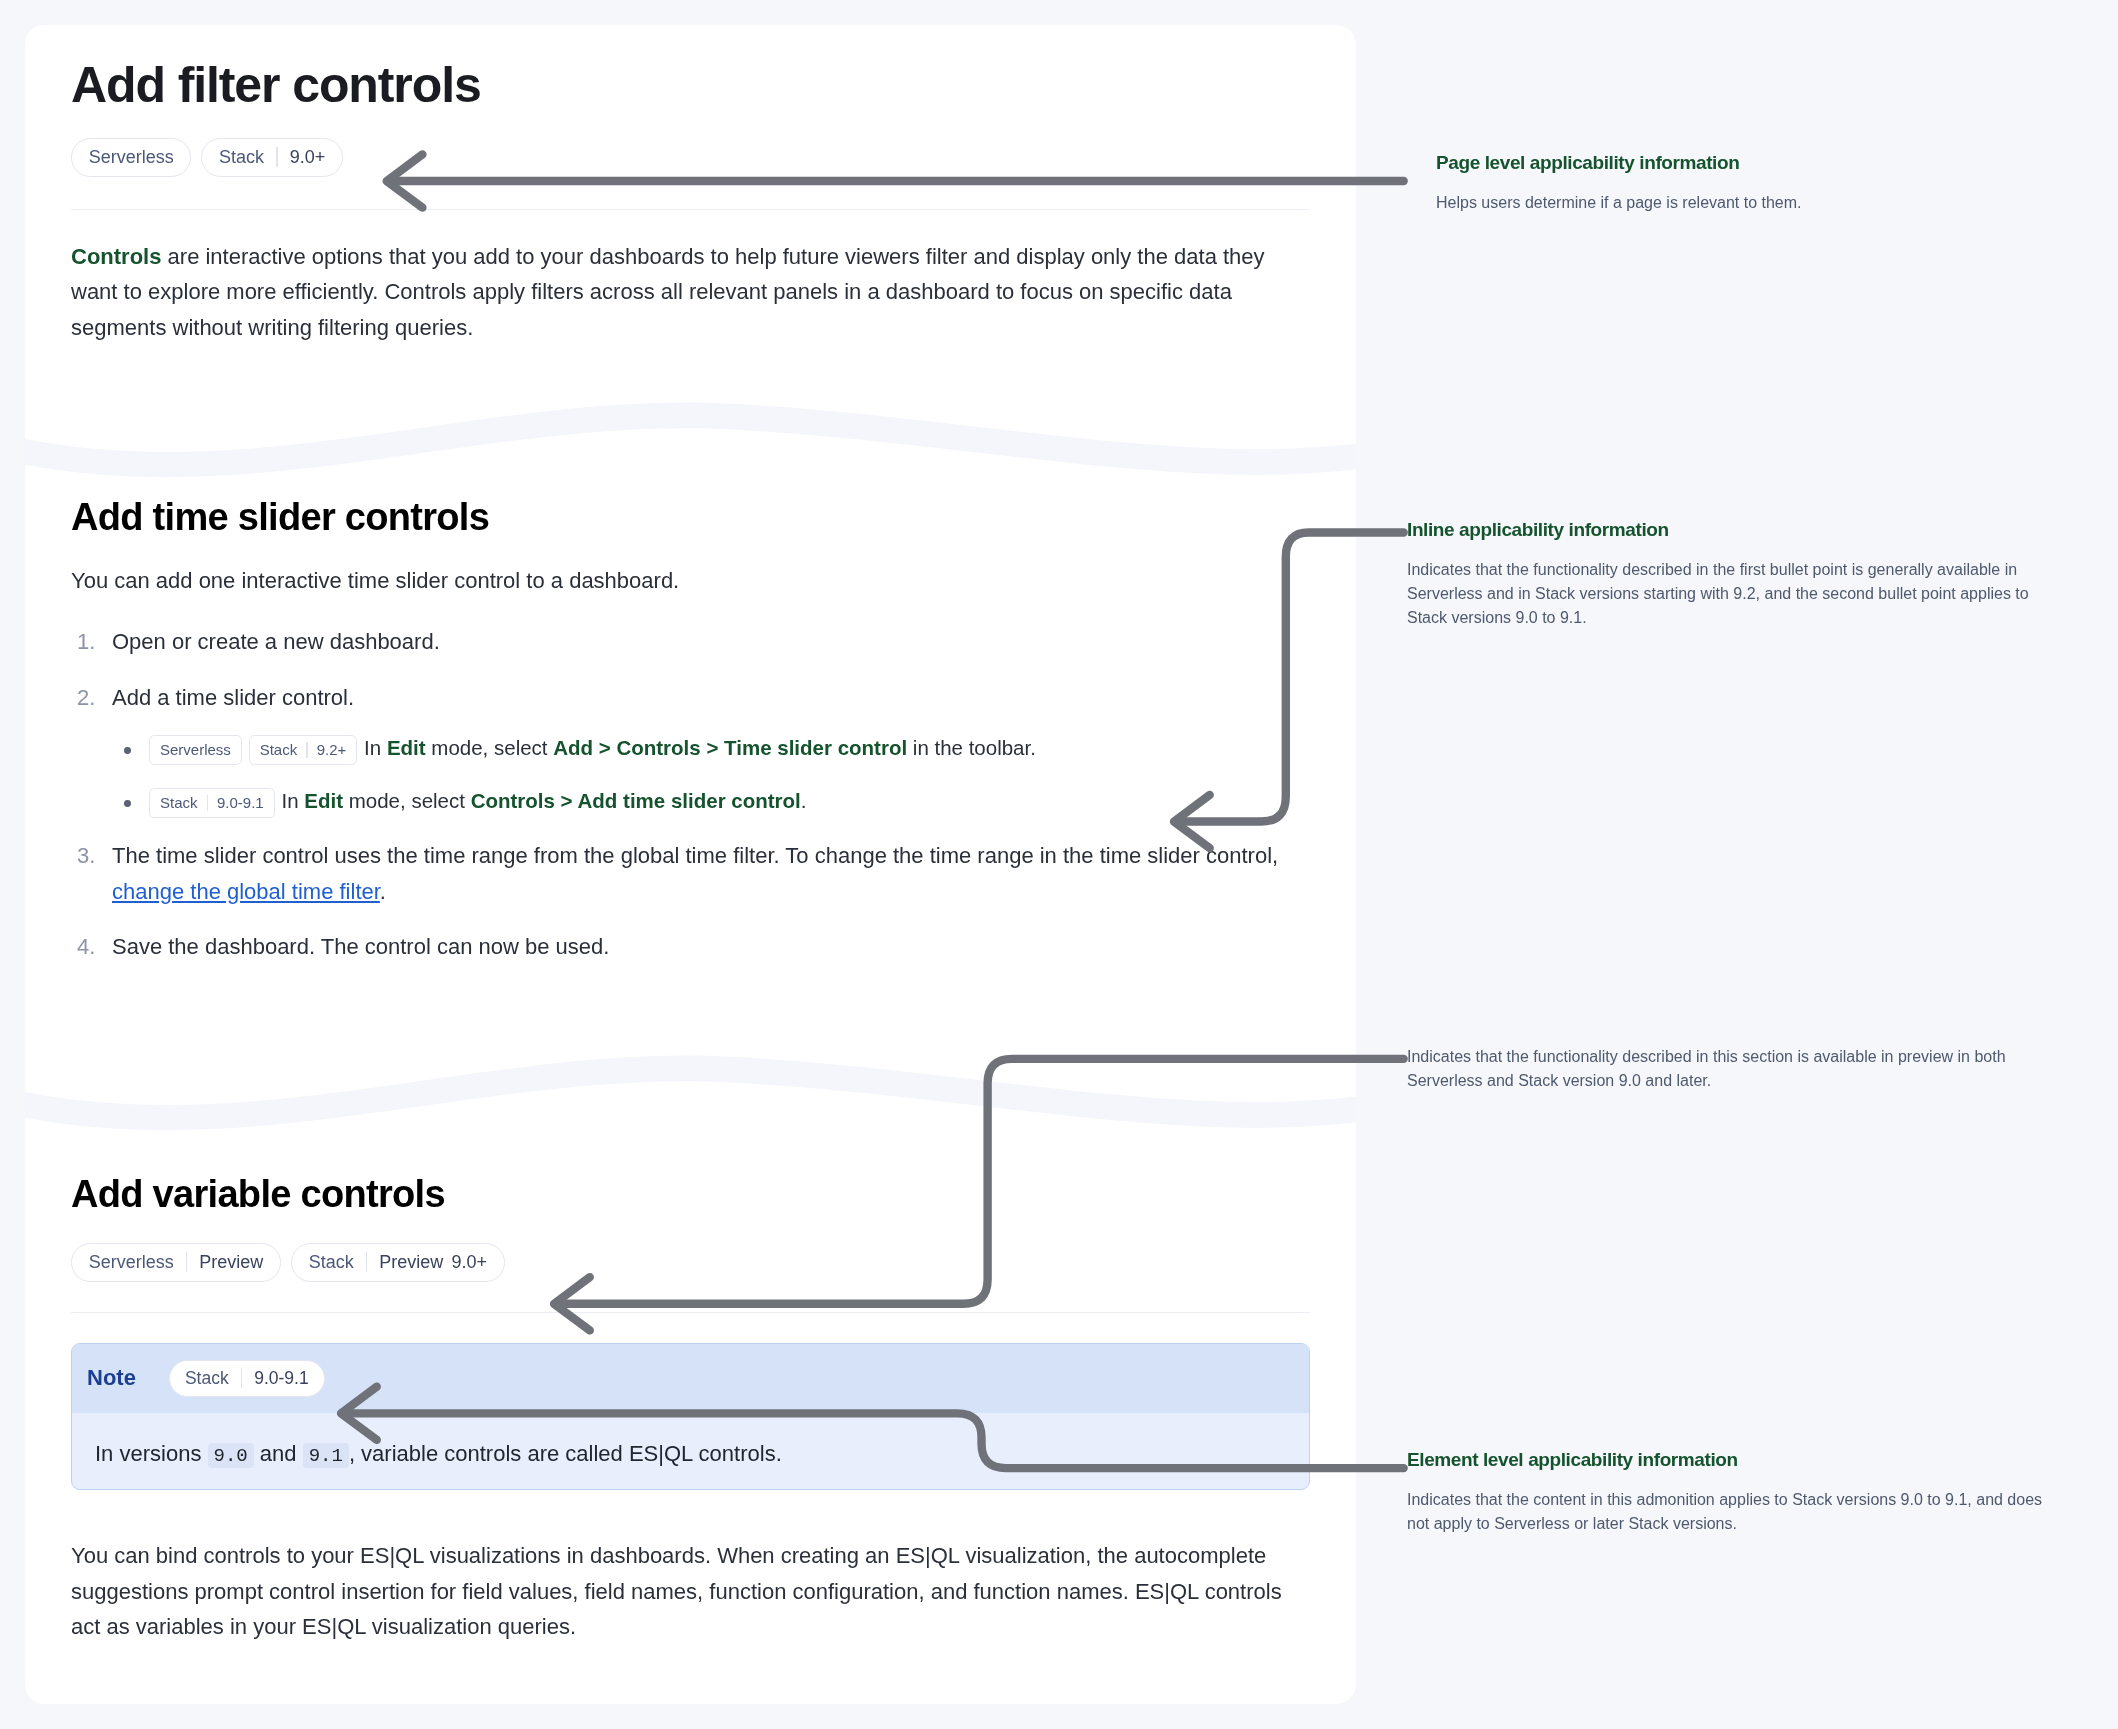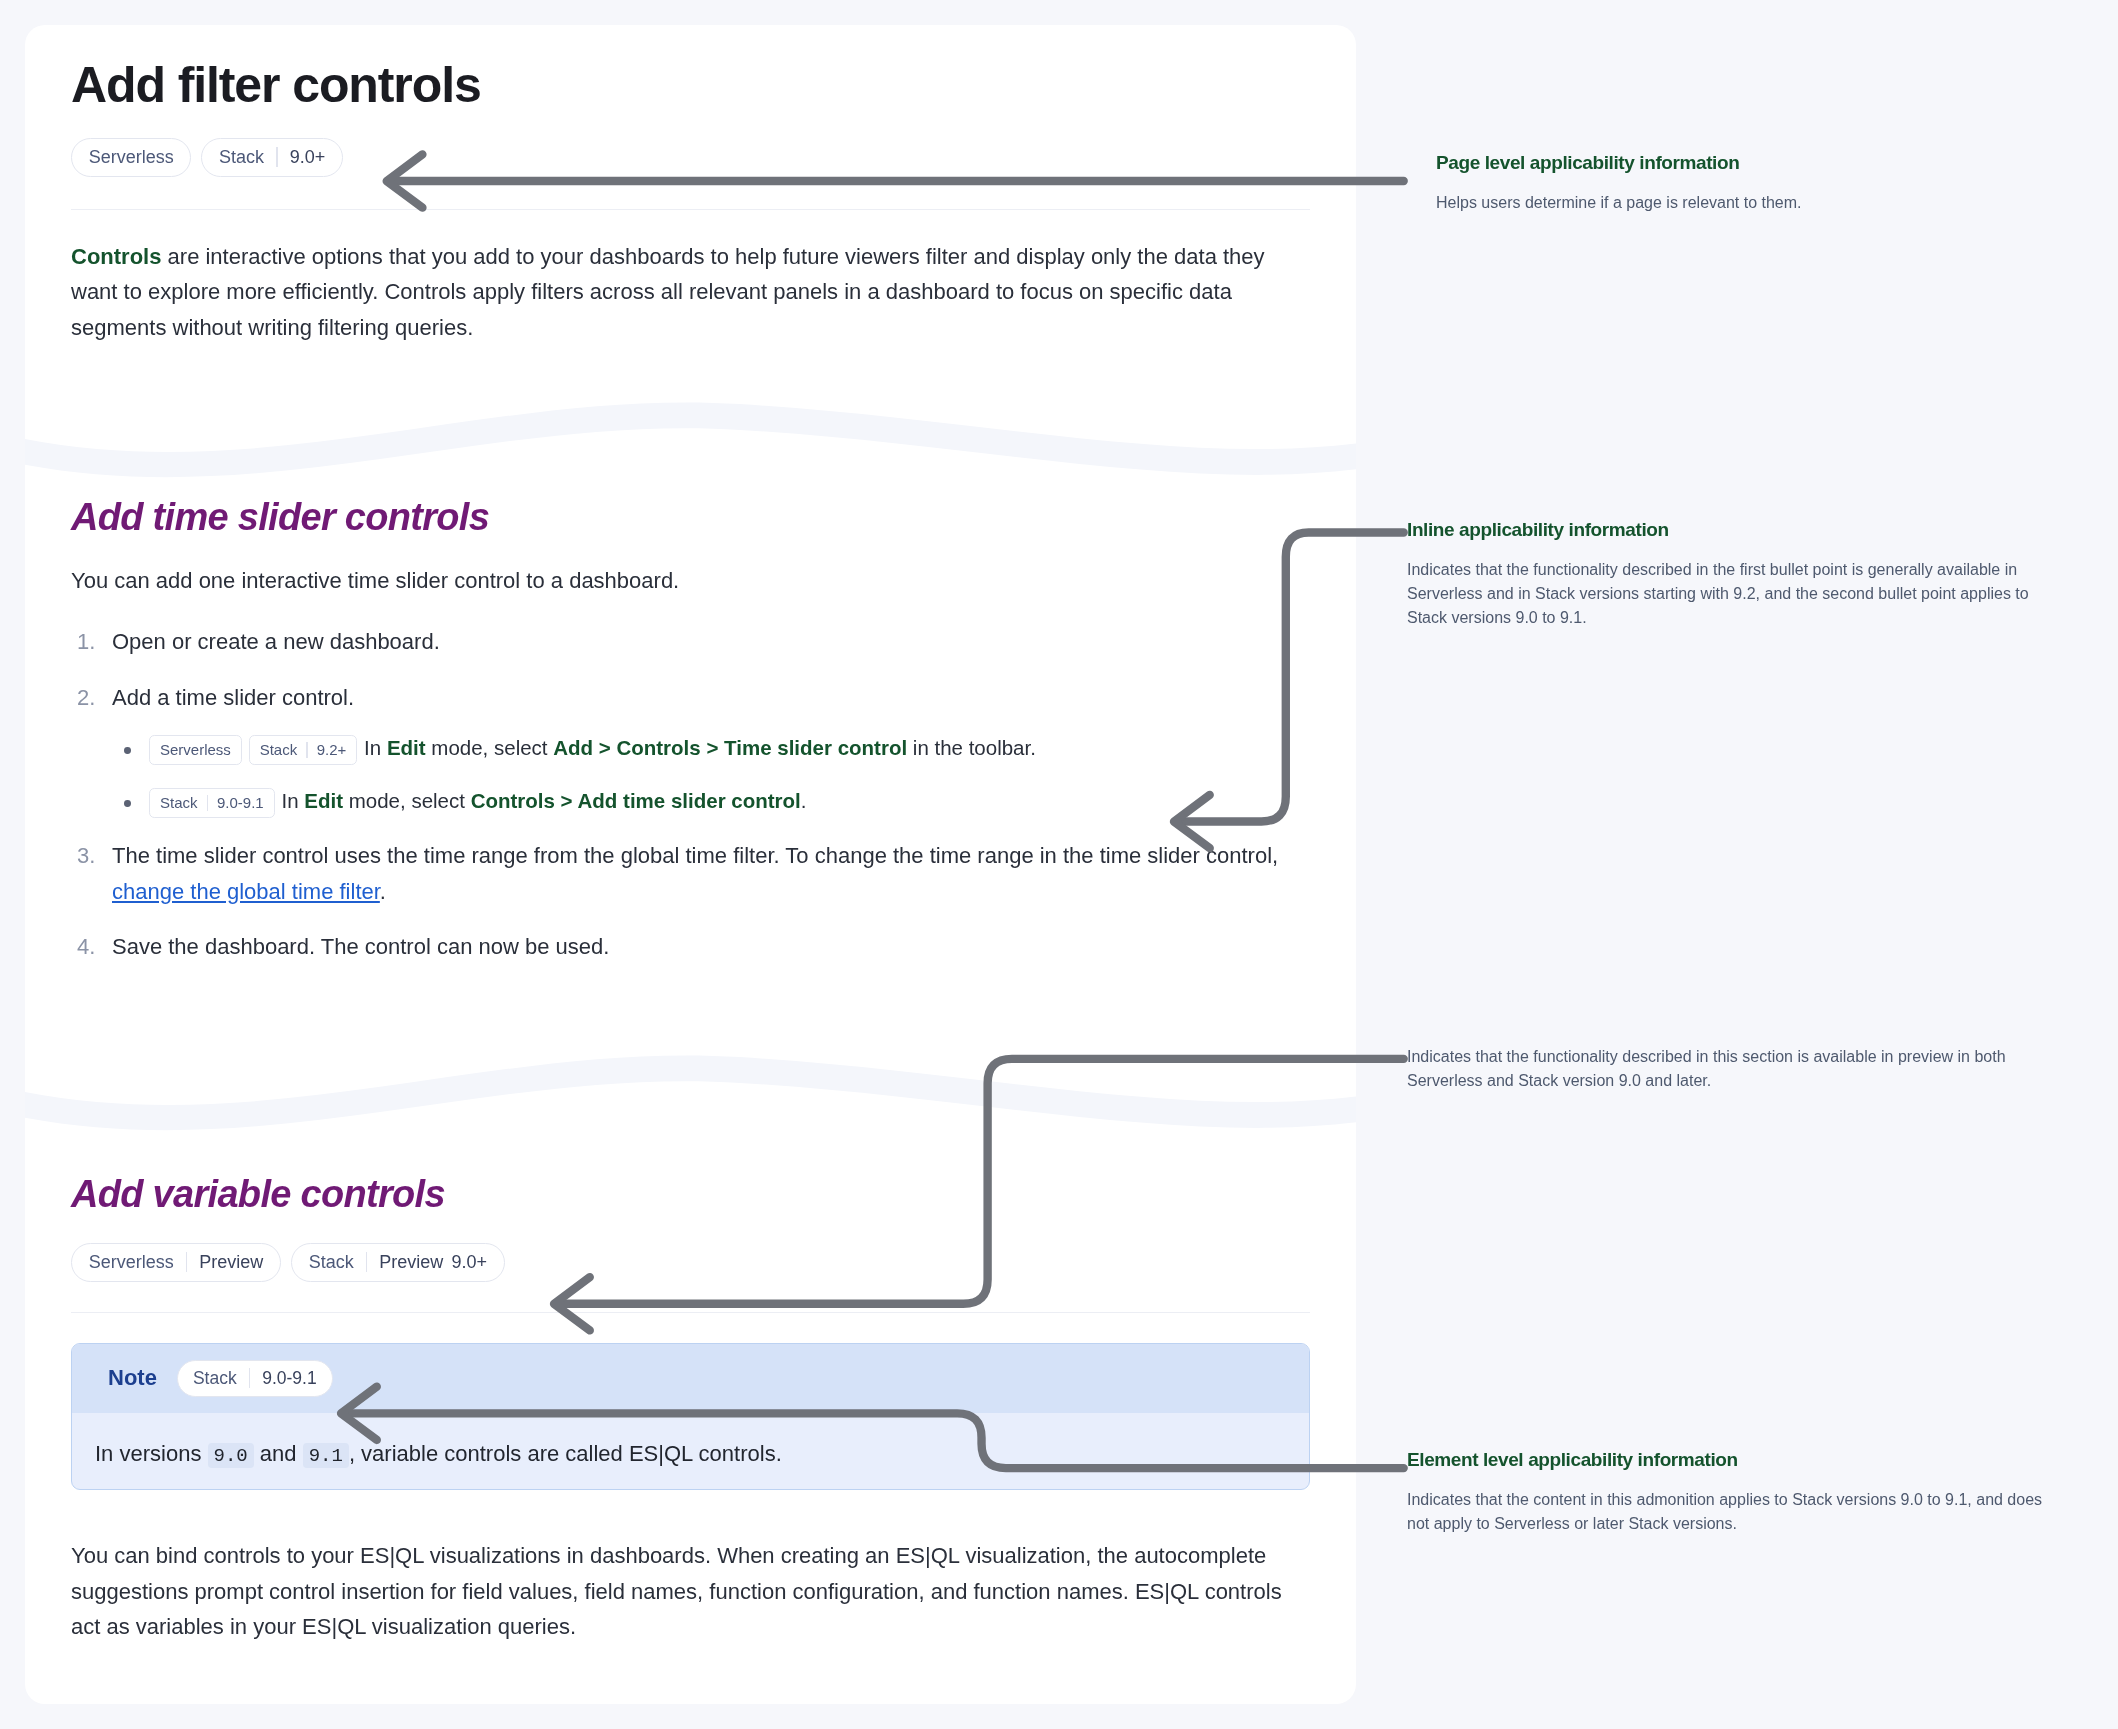--- a/index.html
+++ b/index.html
@@ -41,23 +41,22 @@
     font-size: 50px;
     font-weight: 700;
     letter-spacing: -1.1px;
     color: #1b1c22;
     line-height: 1.05;
   }
   h2.sect-title {
     font-size: 38px;
     font-weight: 700;
     letter-spacing: -0.7px;
-    color: #701a75;
+    color: #000000;
     line-height: 1.1;
-    font-style: italic;
   }
 
   
   .badge-row { display: flex; align-items: center; gap: 10px; }
   .pill {
     display: inline-flex; align-items: center;
     border: 1.5px solid #e3e6ef;
     border-radius: 760px;
     background: #ffffff;
     height: 39px;
@@ -142,22 +141,22 @@
 
   
   .note {
     border: 1.5px solid #bcd2f2;
     border-radius: 9px;
     overflow: hidden;
     background: #e8eefc;
   }
   .note-head {
     background: #d5e2f8;
-    display: flex; align-items: center; gap: 20px;
-    padding: 16px 23px 16px 36px;
+    display: flex; align-items: center; gap: 33px;
+    padding: 16px 23px 16px 15px;
   }
   .note-label {
     font-size: 22px; font-weight: 700; color: #1c3f8f;
   }
   .note-body {
     padding: 23px 23px 18px 23px;
     font-size: 22px; line-height: 1.6; color: #22262f;
   }
   code.inl {
     font-family: "Liberation Mono", monospace;

